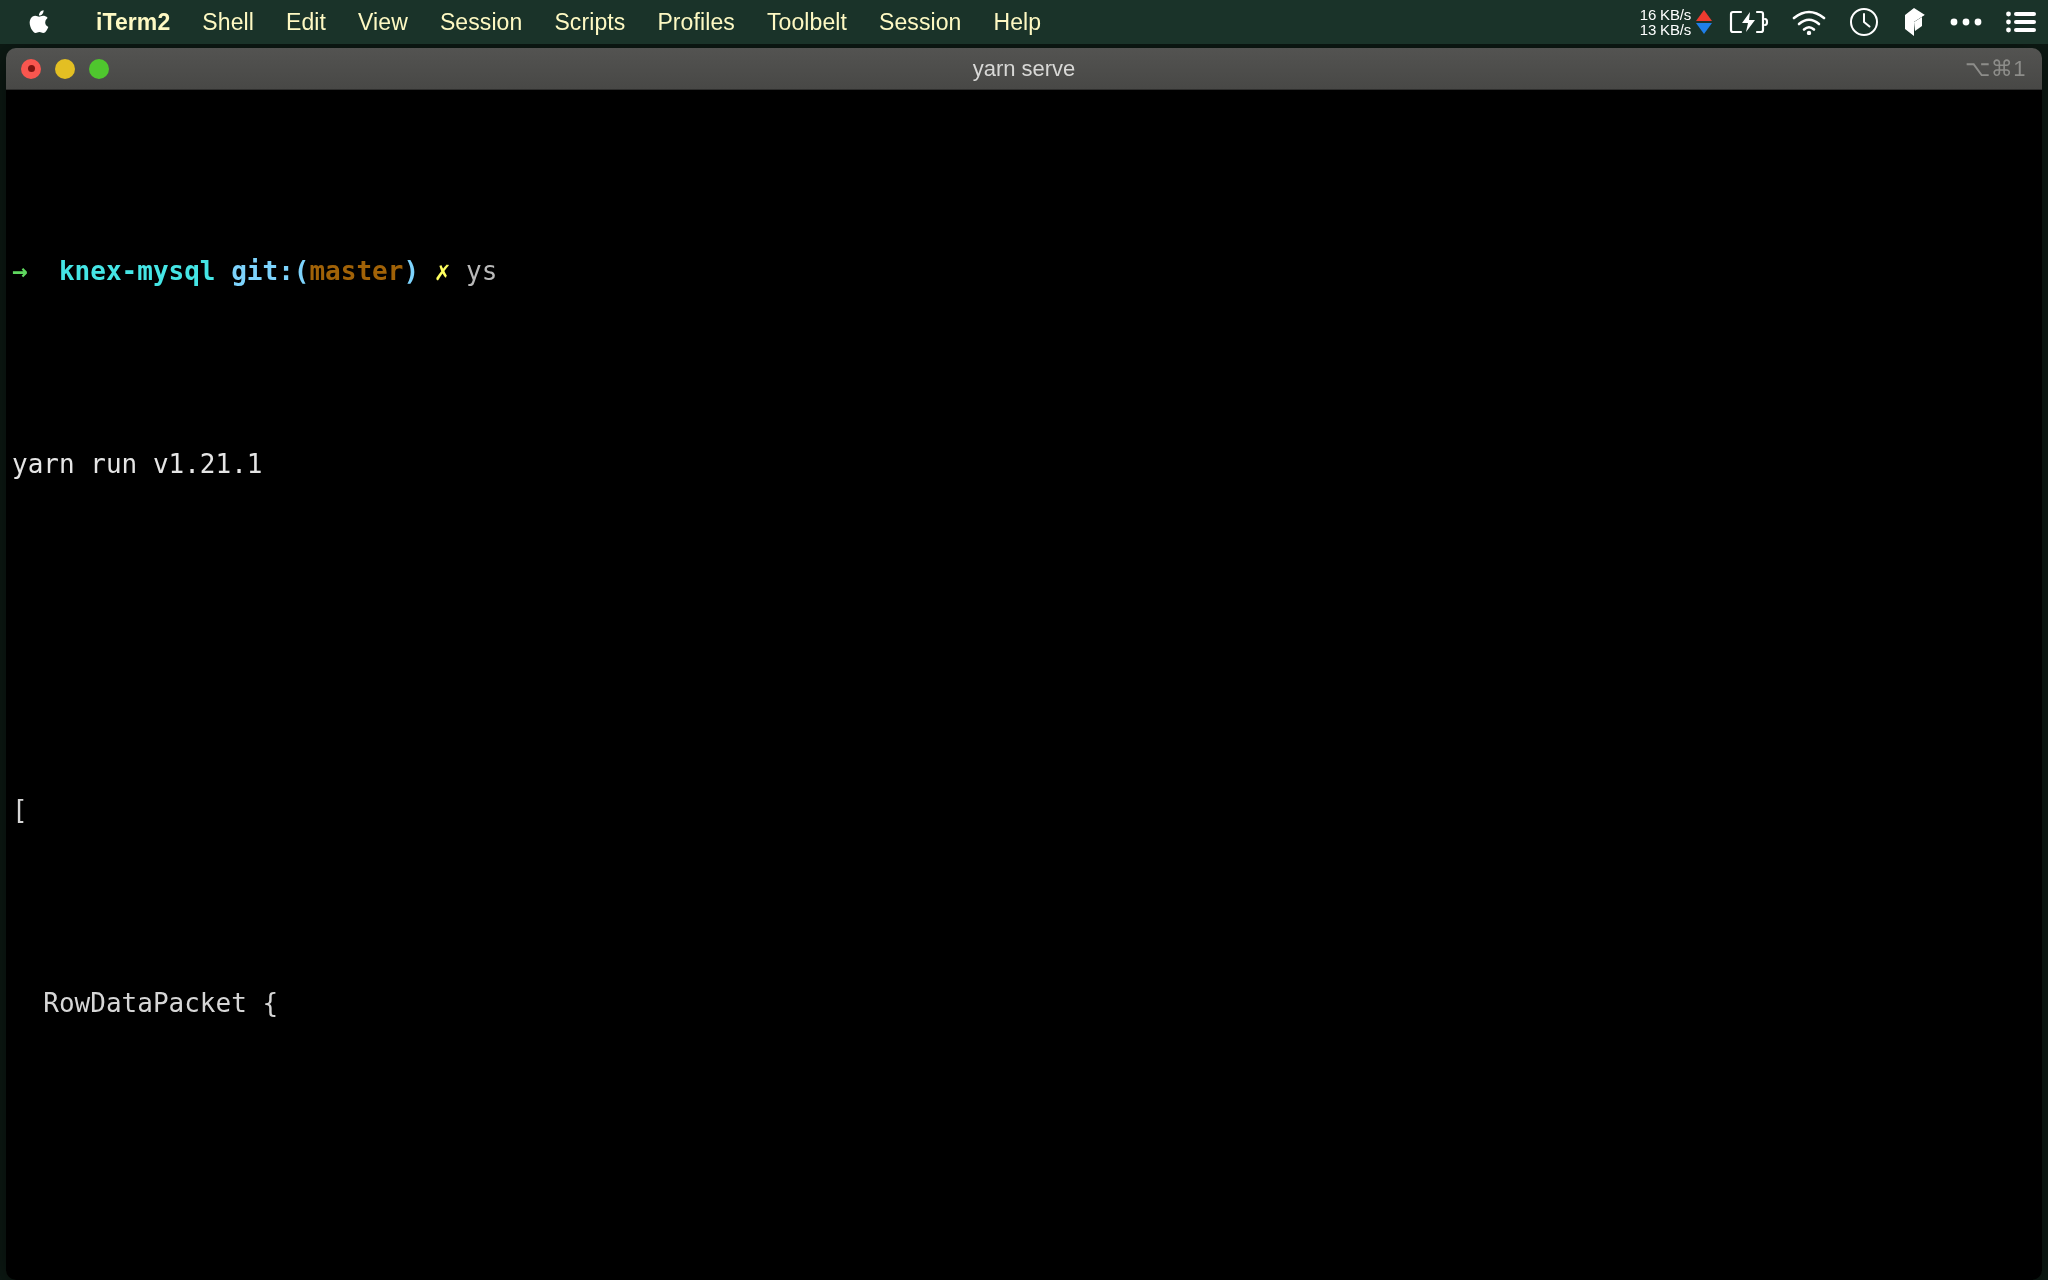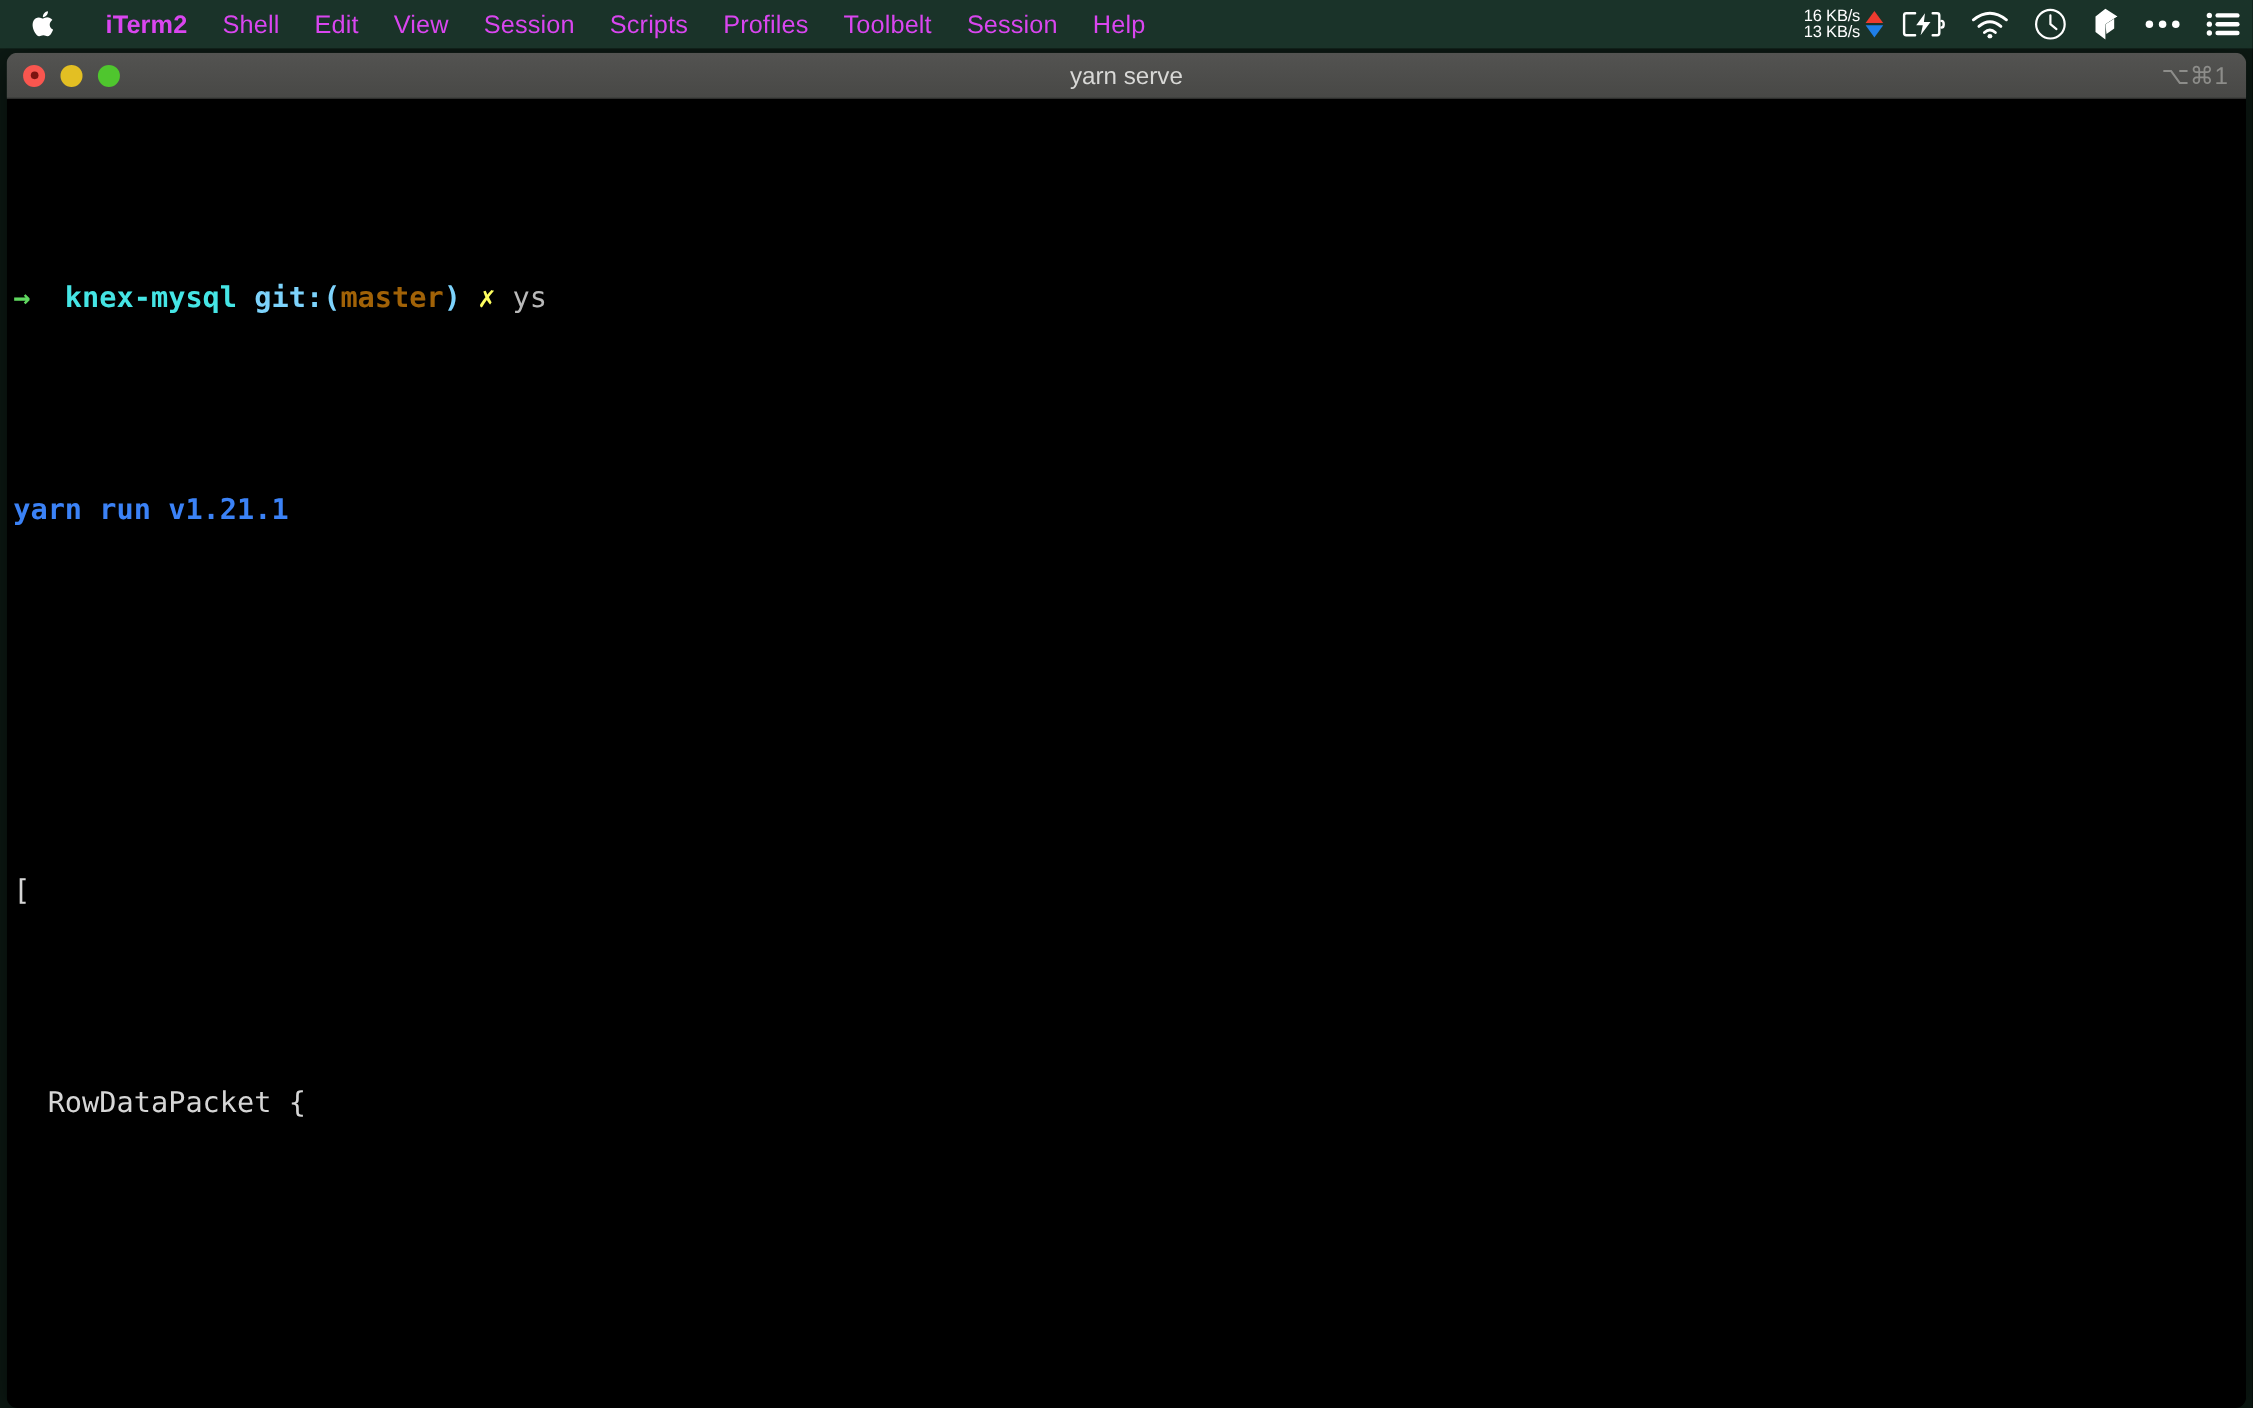--- a/index.html
+++ b/index.html
@@ -36,21 +36,21 @@
     align-items: center;
     height: 44px;
     padding-left: 28px;
   }
   .apple-logo {
     width: 26px; height: 30px;
     margin-right: 26px;
     display: flex; align-items: center; justify-content: center;
   }
   .menu-item {
-    color: #d946ef;
+    color: #fef9c3;
     font-size: 23px;
     line-height: 44px;
     padding: 0 16px;
     white-space: nowrap;
     letter-spacing: 0.1px;
   }
   .menu-item.app-name { font-weight: bold; }
 
   #menubar-right {
     position: absolute;
@@ -177,21 +177,21 @@
   }
   .line { white-space: pre; height: 38.5px; }
 
   
   .c-arrow   { color: #5fd75f; font-weight: bold; }
   .c-dir     { color: #45e5e5; font-weight: bold; }
   .c-git     { color: #7dd3fc; font-weight: bold; }
   .c-branch  { color: #a16207; font-weight: bold; }
   .c-xmark   { color: #ffff5f; font-weight: bold; }
   .c-cmd     { color: #b9b9b9; }
-  .c-white   { color: #3b82f6; font-weight: bold; margin-top: 24px; }
+  .c-white   { color: #e5e5e5; font-weight: normal; margin-top: 24px; }
   .c-dim     { color: #9a9a9a; }
   .c-plain   { color: #d6d6d6; }
 
   svg { display: block; }
 </style>
 </head>
 <body>
 
 <div id="desktop">
 

